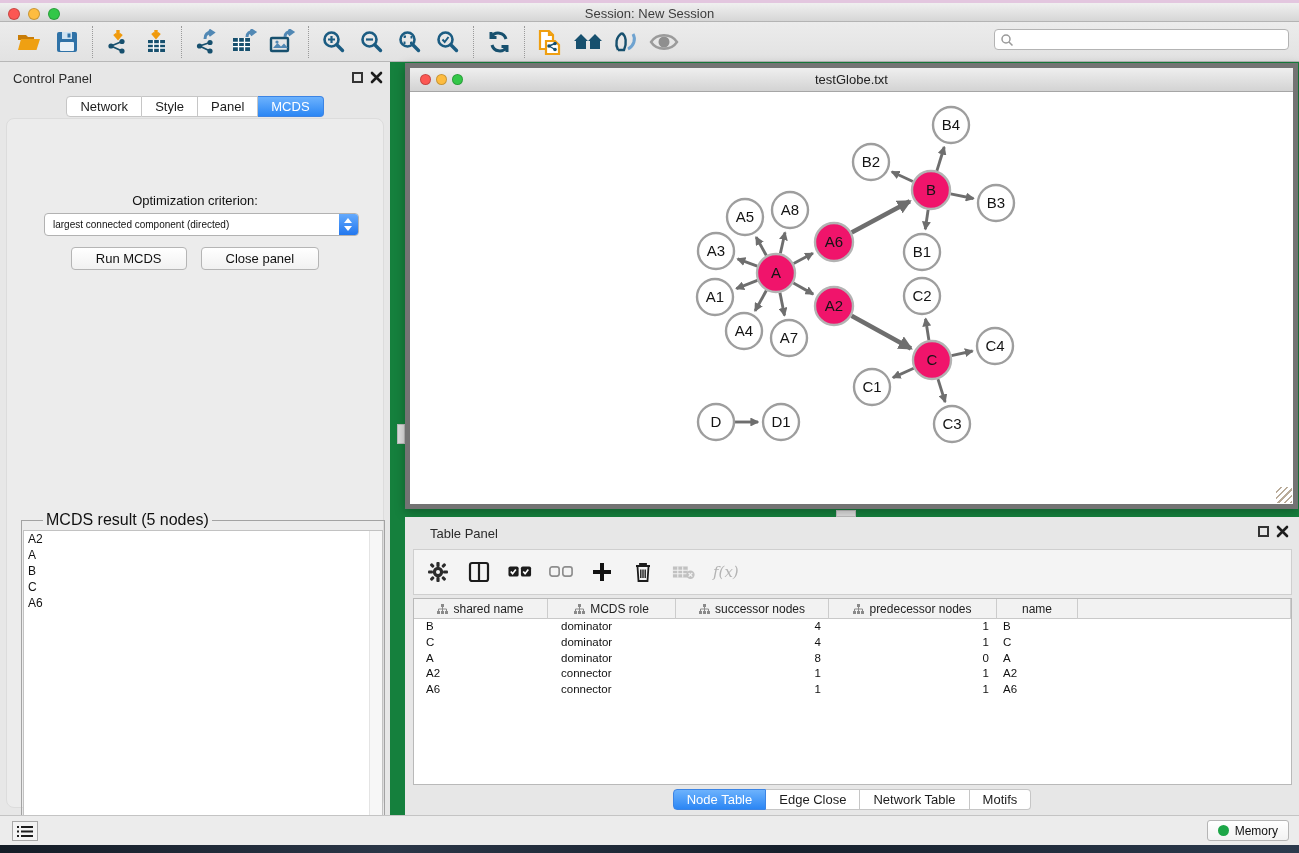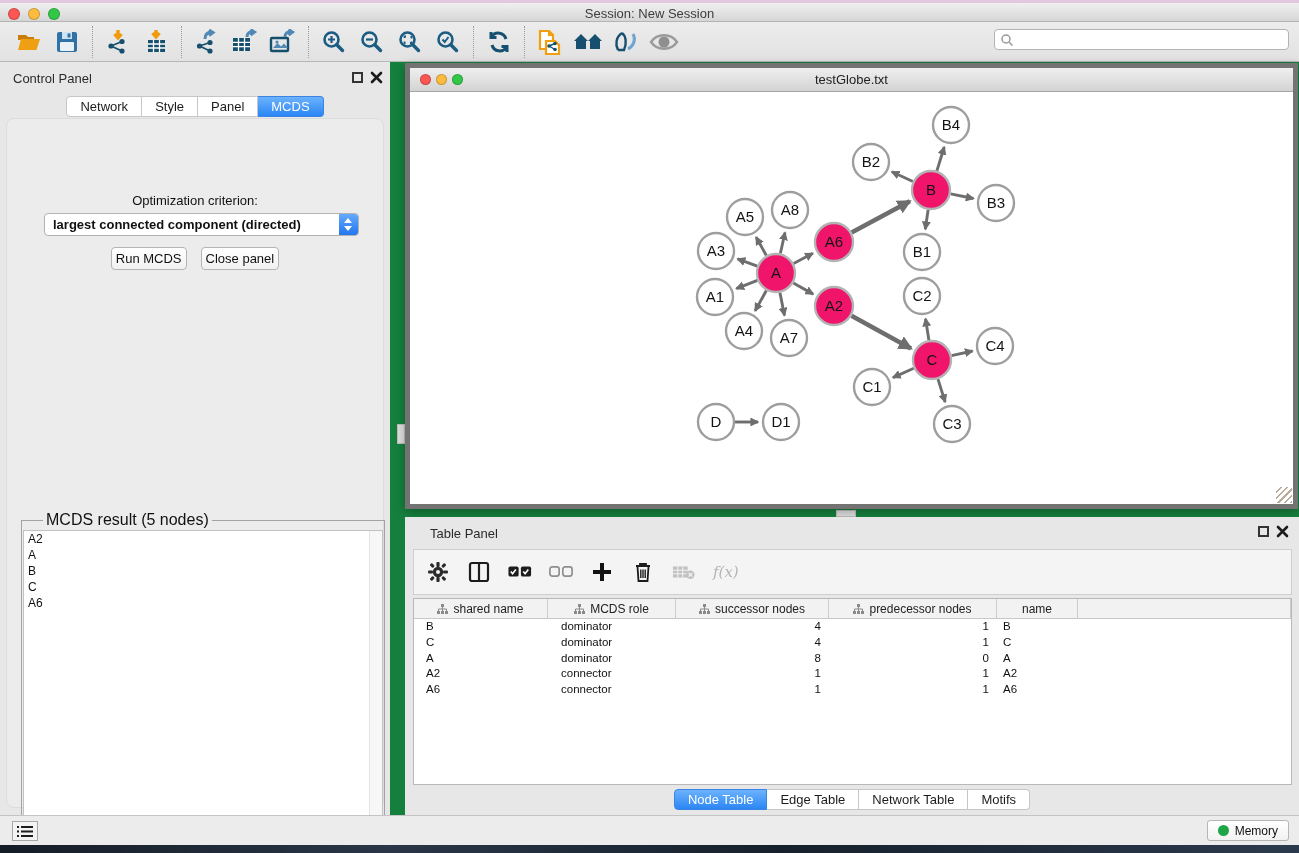--- a/index.html
+++ b/index.html
@@ -37,29 +37,29 @@
   .tabgrp { display:flex; }
   .tab { height:21px; padding:0 13px; background:#fff; border:1px solid #c6c6c6; border-left:none;
     font-size:13px; color:#1c1c1c; display:flex; align-items:center; cursor:pointer; }
   .tab:first-child { border-left:1px solid #c6c6c6; border-radius:4px 0 0 4px; }
   .tab:last-child { border-radius:0 4px 4px 0; }
   .tab.active { background:linear-gradient(#6cb2fd,#2b86f4); border-color:#3c84e4; color:#fff; }
   .cp-body { position:absolute; left:6px; top:56px; width:378px; height:690px; background:#ececec;
     border:1px solid #dcdcdc; border-radius:8px; }
   .opt-label { position:absolute; left:0; width:100%; top:74px; text-align:center; font-size:13px; color:#111; }
   .dropdown { position:absolute; left:37px; top:94px; width:315px; height:23px; background:#fff;
-    border:1px solid #b2b2b2; border-radius:4px; font-size:13px; color:#111; line-height:21px;
-    padding-left:8px; cursor:pointer;font-weight:bold; }
+    border:1px solid #b2b2b2; border-radius:4px; font-size:10px; color:#111; line-height:21px;
+    padding-left:8px; cursor:pointer; }
   .dd-step { position:absolute; right:0; top:0; width:19px; height:21px;
     background:linear-gradient(#64aafd,#2277ee); border-radius:0 3px 3px 0; }
   .dd-step .up, .dd-step .dn { position:absolute; left:5px; width:0; height:0; border-left:4.5px solid transparent; border-right:4.5px solid transparent; }
   .dd-step .up { top:4px; border-bottom:5px solid #fff; }
   .dd-step .dn { bottom:4px; border-top:5px solid #fff; }
   .cp-btnrow { position:absolute; left:0; top:128px; width:100%; display:flex; justify-content:center; gap:14px; }
-  .btn { height:23px; padding:0 4px; background:linear-gradient(#ffffff,#f1f1f1); border:1px solid #b5b5b5;
+  .btn { height:23px; padding:0 24px; background:linear-gradient(#ffffff,#f1f1f1); border:1px solid #b5b5b5;
     border-radius:4px; font-size:13px; color:#111; cursor:pointer; font-family:"Liberation Sans",sans-serif; }
   fieldset.mcds { position:absolute; left:14px; top:392px; width:364px; height:342px;
     border:1px solid #a3a3a3; padding:1px; background:transparent; }
   fieldset.mcds legend { font-size:16px; color:#111; padding:0 3px; margin-left:20px; }
   .mcds-list { position:relative; width:100%; height:100%; background:#fff; border:1px solid #c2c2c2; overflow:hidden; }
   .mcds-scroll { position:absolute; right:0; top:0; bottom:0; width:13px; background:#f7f7f7; border-left:1px solid #e4e4e4; }
   .mcds-item { font-size:12px; color:#111; line-height:16px; padding-left:4px; cursor:default; }
 
   
   .netwin { position:absolute; left:405px; top:63px; width:893px; height:446px; background:#fff;
@@ -556,21 +556,21 @@
           </div>
         </div>
     </div>
 
     <div class="tp-tabs">
       <div class="tabgrp">
         <div class="tab active">
             <span>Node Table</span>
           </div>
         <div class="tab">
-            <span>Edge Table</span>
+            <span>Edge Close</span>
           </div>
         <div class="tab">
             <span>Network Table</span>
           </div>
         <div class="tab">
             <span>Motifs</span>
           </div>
       </div>
     </div>
   </div>

